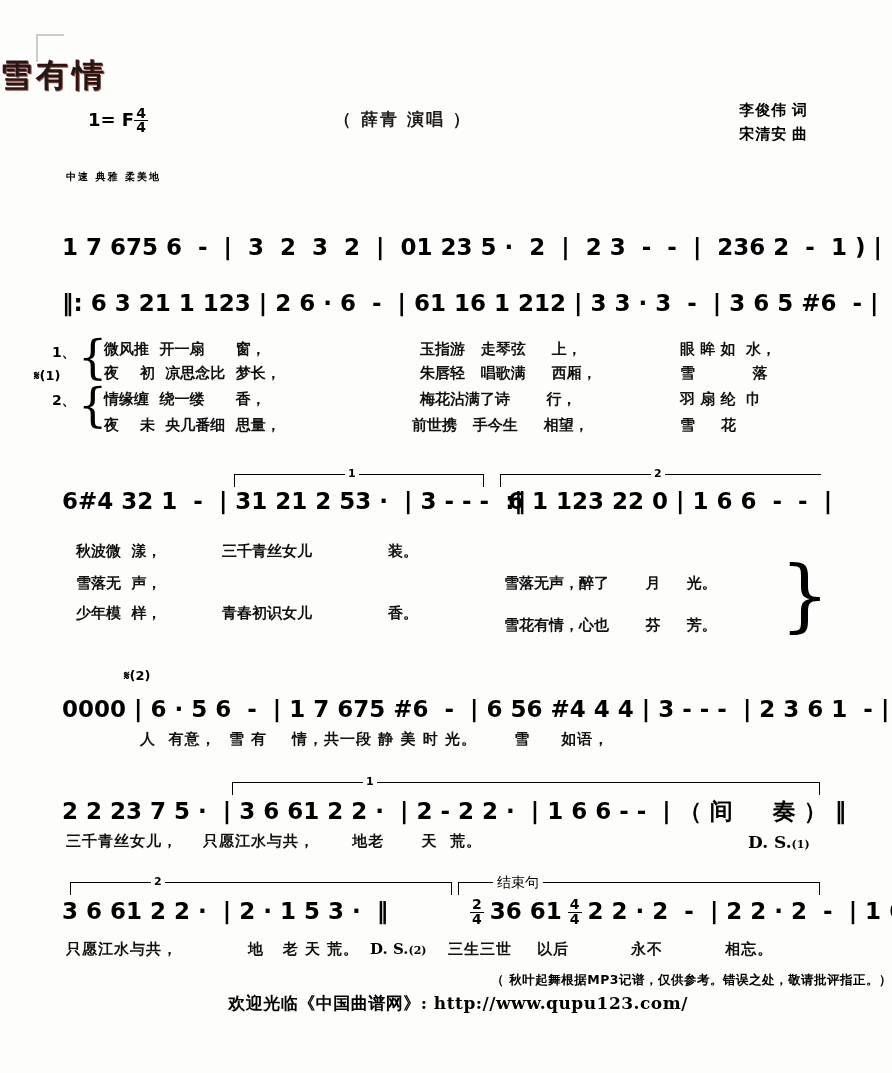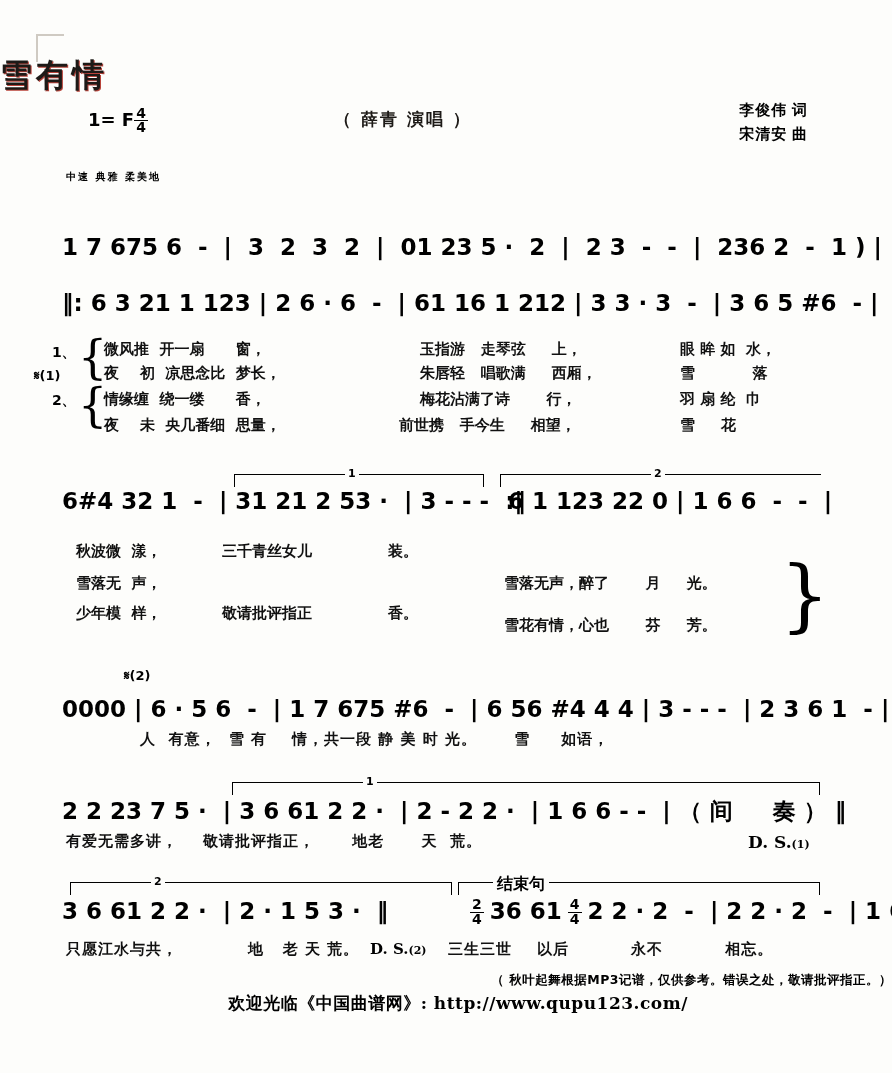--- a/index.html
+++ b/index.html
@@ -159,22 +159,22 @@
     font-family: "DejaVu Sans", sans-serif;
     font-weight: 700;
     font-size: 11px;
     background: #fdfdfb;
     padding: 0 3px;
     top: -8px;
   }
   .ending-label {
     position: absolute;
     font-family: "DejaVu Sans", sans-serif;
-    font-weight: 700;
-    font-size: 16px;
+    font-weight: 400;
+    font-size: 14px;
     background: #fdfdfb;
     padding: 0 4px;
     top: -9px;
   }
   .ds-mark {
     position: absolute;
     font-family: "DejaVu Serif", serif;
     font-weight: 700;
     font-size: 17px;
   }
@@ -227,56 +227,56 @@
 
   <div class="lyrics" style="top:364px; left:104px;text-align:center;">夜    初  凉思念比  梦长，</div>
   <div class="lyrics" style="top:364px; left:420px;">朱唇轻   唱歌满     西厢，</div>
   <div class="lyrics" style="top:364px; left:680px;">雪           落</div>
 
   <div class="lyrics" style="top:390px; left:104px;">情缘缠  绕一缕      香，</div>
   <div class="lyrics" style="top:390px; left:420px;">梅花沾满了诗       行，</div>
   <div class="lyrics" style="top:390px; left:680px;">羽 扇 纶  巾</div>
 
   <div class="lyrics" style="top:416px; left:104px;">夜    未  央几番细  思量，</div>
-  <div class="lyrics" style="top:416px; left:399px;">前世携   手今生     相望，</div>
+  <div class="lyrics" style="top:416px; left:412px;">前世携   手今生     相望，</div>
   <div class="lyrics" style="top:416px; left:680px;">雪     花</div>
 
   <div class="ending-bracket closed" style="top:474px; left:234px; width:248px;">
     <span class="ending-num" style="left:110px;">1</span>
   </div>
   <div class="ending-bracket" style="top:474px; left:500px; width:320px;">
     <span class="ending-num" style="left:150px;">2</span>
   </div>
 
   <div class="staff" style="top:486px; left:62px;">6#4 32 1  -  | 31 21 2 53 ·  | 3 - - -  :‖</div>
   <div class="staff" style="top:486px; left:508px;">6 1 123 22 0 | 1 6 6  -  -  |</div>
 
   <div class="lyrics" style="top:542px; left:76px;">秋波微  漾，</div>
   <div class="lyrics" style="top:542px; left:222px;">三千青丝女儿</div>
   <div class="lyrics" style="top:542px; left:388px;">装。</div>
 
   <div class="lyrics" style="top:574px; left:76px;">雪落无  声，</div>
   <div class="lyrics" style="top:574px; left:504px;">雪落无声，醉了       月     光。</div>
 
   <div class="lyrics" style="top:604px; left:76px;">少年模  样，</div>
-  <div class="lyrics" style="top:604px; left:222px;">敬请批评指正</div>
+  <div class="lyrics" style="top:604px; left:222px;">青春初识女儿</div>
   <div class="lyrics" style="top:604px; left:388px;">香。</div>
 
   <div class="lyrics" style="top:616px; left:504px; top:616px;">雪花有情，心也       芬     芳。</div>
   <div class="brace-r" style="top:556px; left:780px; font-size:78px;">}</div>
 
   <div class="verse-marks" style="top:668px; left:124px; font-size:13px;">𝄋(2)</div>
   <div class="staff r5">0000 | 6 · 5 6  -  | 1 7 675 #6  -  | 6 56 #4 4 4 | 3 - - -  | 2 3 6 1  - |</div>
   <div class="lyrics" style="top:730px; left:140px; letter-spacing:1px;">人  有意，  雪 有    情，共一段 静 美 时 光。      雪     如语，</div>
 
   <div class="ending-bracket closed" style="top:782px; left:232px; width:586px;">
     <span class="ending-num" style="left:130px;">1</span>
   </div>
   <div class="staff r6">2 2 23 7 5 ·  | 3 6 61 2 2 ·  | 2 - 2 2 ·  | 1 6 6 - -  | （ 间     奏 ） ‖</div>
-  <div class="lyrics" style="top:832px; left:66px; letter-spacing:1px;">有爱无需多讲，    敬请批评指正，      地老      天  荒。</div>
+  <div class="lyrics" style="top:832px; left:66px; letter-spacing:1px;">三千青丝女儿，    只愿江水与共，      地老      天  荒。</div>
   <div class="ds-mark" style="top:832px; left:748px;">
     <span>D. S.</span><span style="font-size:11px;">(1)</span>
   </div>
 
   <div class="ending-bracket closed" style="top:882px; left:70px; width:380px;">
     <span class="ending-num" style="left:80px;">2</span>
   </div>
   <div class="ending-bracket closed" style="top:882px; left:458px; width:360px;">
     <span class="ending-label" style="left:34px;">结束句</span>
   </div>

